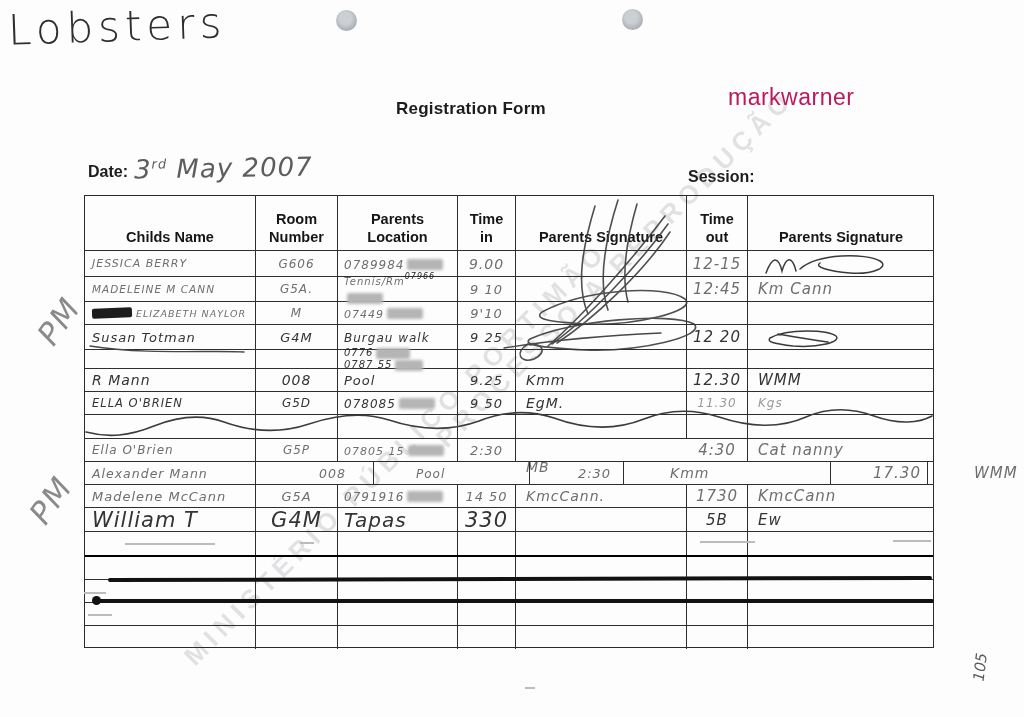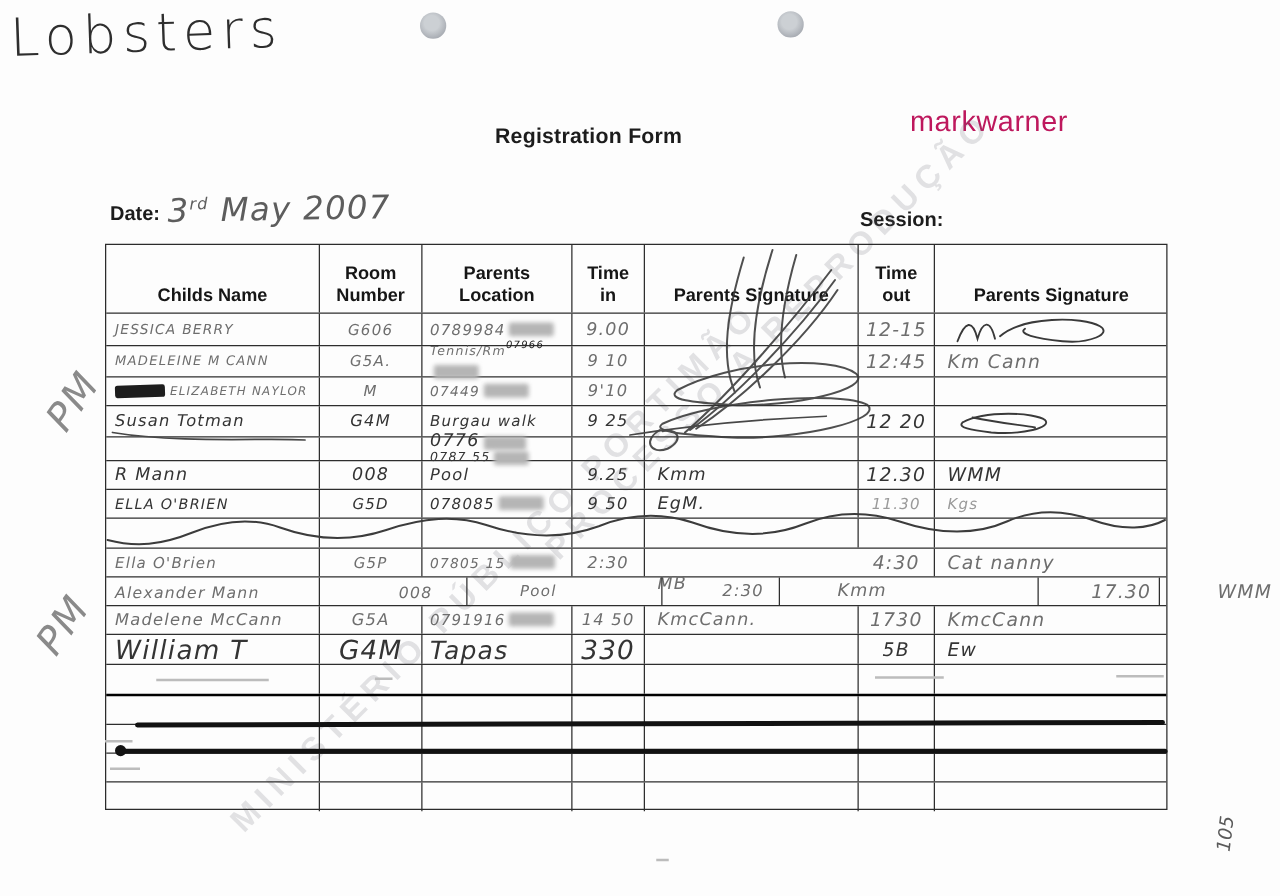--- a/index.html
+++ b/index.html
@@ -205,21 +205,21 @@
           <svg width="90" height="26" viewBox="0 0 90 26">
             <path d="M12,14 C30,4 70,6 78,12 C84,18 60,24 35,22 C18,20 8,18 12,14 M20,10 C40,14 58,16 70,18" fill="none" stroke="#3a3a3a" stroke-width="1.5" stroke-linecap="round"></path>
           </svg>
         </div>
       </div>
       <div class="trow" style="height: 19px;">
         <div class="tcell c-name" style="width: 171px; flex: 0 0 auto;"></div>
         <div class="tcell c-room" style="width: 82px; flex: 0 0 auto;"></div>
         <div class="tcell c-loc" style="width: 120px; flex: 0 0 auto;">
           <div>
-            <div class="loc2line"><span class="hw pen" style="font-size: 14px;">0776</span><span class="blur" style="width: 34px;"></span></div>
+            <div class="loc2line"><span class="hw pen" style="font-size: 10px;">0776</span><span class="blur" style="width: 34px;"></span></div>
             <div class="loc2line"><span class="hw pen" style="font-size: 10px;">0787 55</span><span class="blur" style="width: 28px;"></span></div>
           </div>
         </div>
         <div class="tcell c-tin" style="width: 58px; flex: 0 0 auto;"></div>
         <div class="tcell c-sig" style="width: 171px; flex: 0 0 auto;"></div>
         <div class="tcell c-tout" style="width: 61px; flex: 0 0 auto;"></div>
         <div class="tcell c-sig" style="width: 186px; flex: 0 0 auto;"></div>
       </div>
       <div class="trow" style="height: 23px;">
         <div class="tcell c-name" style="width: 171px; flex: 0 0 auto;">

